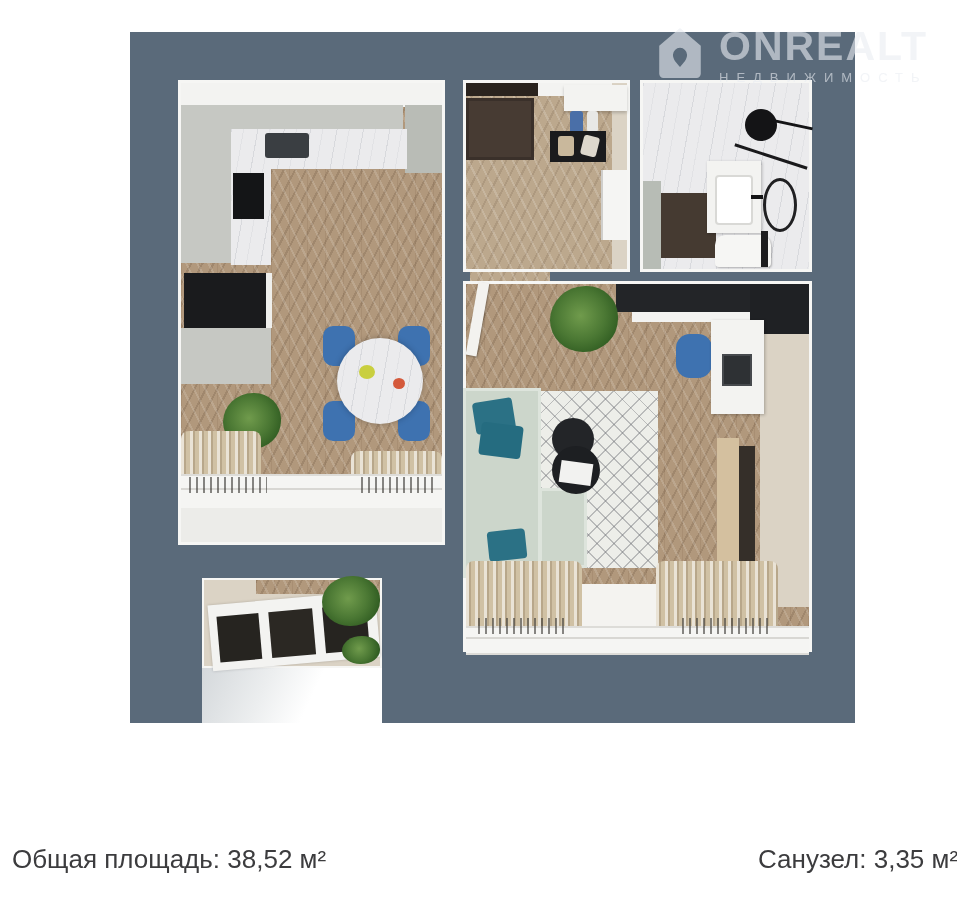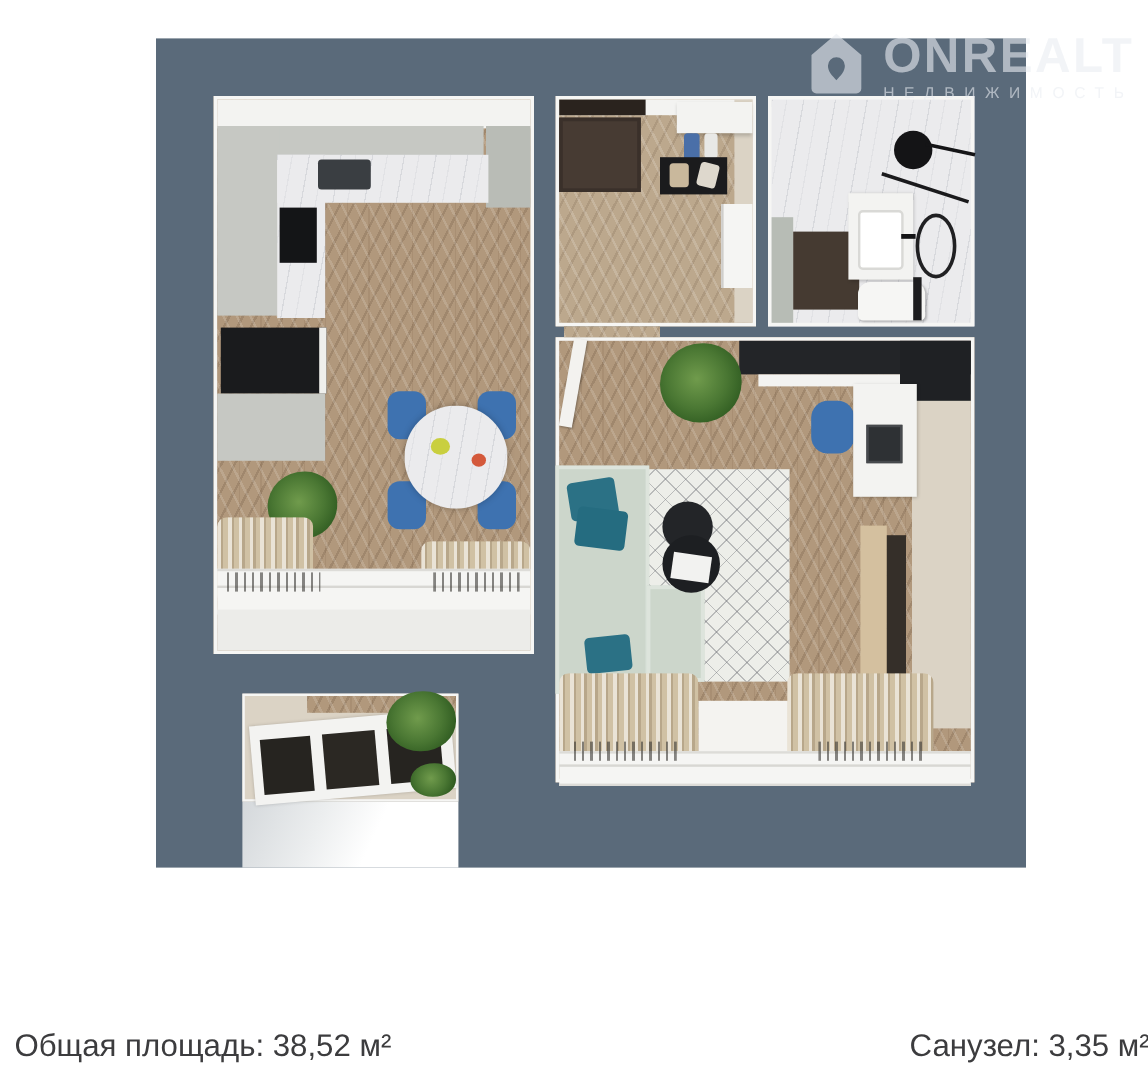--- a/index.html
+++ b/index.html
@@ -41,21 +41,21 @@
   .bluechair{background:#3e72b0;border-radius:10px;}
 
   
   .wm{display:flex;align-items:flex-start;gap:14px;color:rgba(233,237,242,.60);}
   .wm-brand{font-size:41px;font-weight:bold;letter-spacing:2px;line-height:40px;}
   .wm-sub{font-size:13px;letter-spacing:8px;margin-top:4px;}
 
   
   .stats{position:absolute;left:0;top:842px;width:957px;color:#3c3c3e;font-size:26px;}
   .stat-col{position:absolute;top:0;white-space:nowrap;}
-  .stat-line{height:34px;line-height:34px;margin-top:12px;}
+  .stat-line{height:34px;line-height:34px;}
 </style>
 </head>
 <body>
 
 <div class="page">
 
   <div class="abs slate" style="left:130px;top:32px;width:725px;height:691px;">
 
     <div class="abs" style="left:72px;top:636px;width:180px;height:55px;
                 background:linear-gradient(115deg,#d4d8db 0%,#eceeef 35%,#ffffff 60%);"></div>
@@ -161,21 +161,21 @@
         <div class="abs" style="left:60px;top:12px;width:44px;height:46px;background:#2b2823;"></div>
         <div class="abs" style="left:114px;top:12px;width:44px;height:46px;background:#262420;"></div>
       </div>
       <div class="abs plant" style="left:118px;top:-4px;width:58px;height:50px;"></div>
       <div class="abs plant" style="left:138px;top:56px;width:38px;height:28px;"></div>
     </div>
 
     <div class="abs floor-light" style="left:340px;top:240px;width:80px;height:9px;"></div>
   </div>
 
-  <div class="abs wm" style="left:672px;top:26px;">
+  <div class="abs wm" style="left:655px;top:26px;">
     <span>
       <svg width="50" height="54" viewBox="0 0 24 26" style="display:block">
         <path fill="rgba(233,237,242,.60)" fill-rule="evenodd" d="M12 1 L22 9.5 V23 a2 2 0 0 1 -2 2 H4 a2 2 0 0 1 -2 -2 V9.5 Z
              M12 10.5 a3.4 3.4 0 0 0 -3.4 3.4 c0 2.3 1.7 4 3.4 5.8 c1.7 -1.8 3.4 -3.5 3.4 -5.8 a3.4 3.4 0 0 0 -3.4 -3.4 Z"></path>
       </svg>
     </span>
     <span>
       <div class="wm-brand">ONREALT</div>
       <div class="wm-sub">НЕДВИЖИМОСТЬ</div>
     </span>

